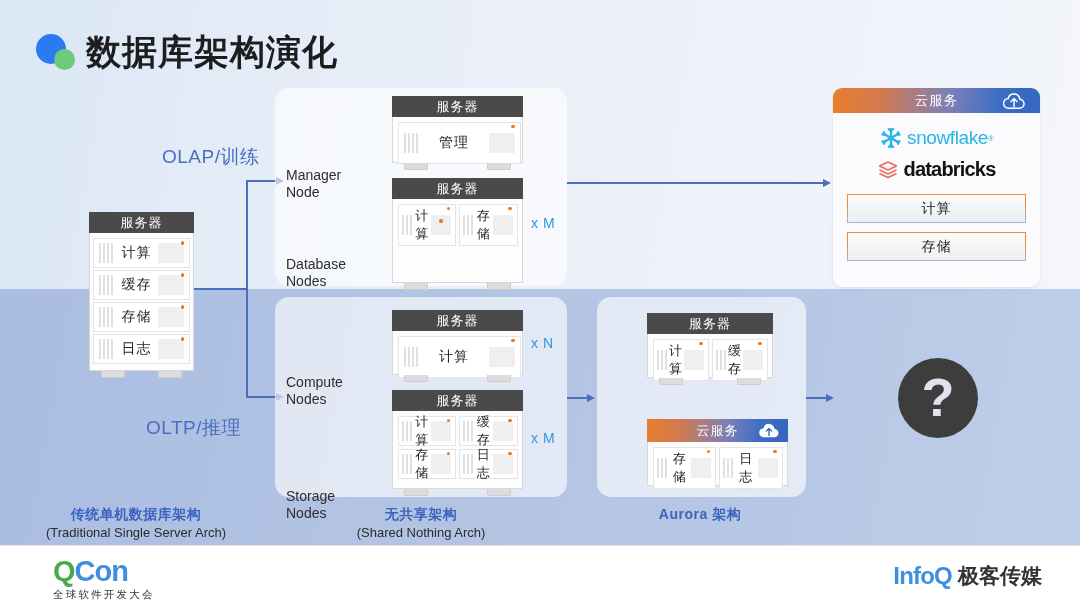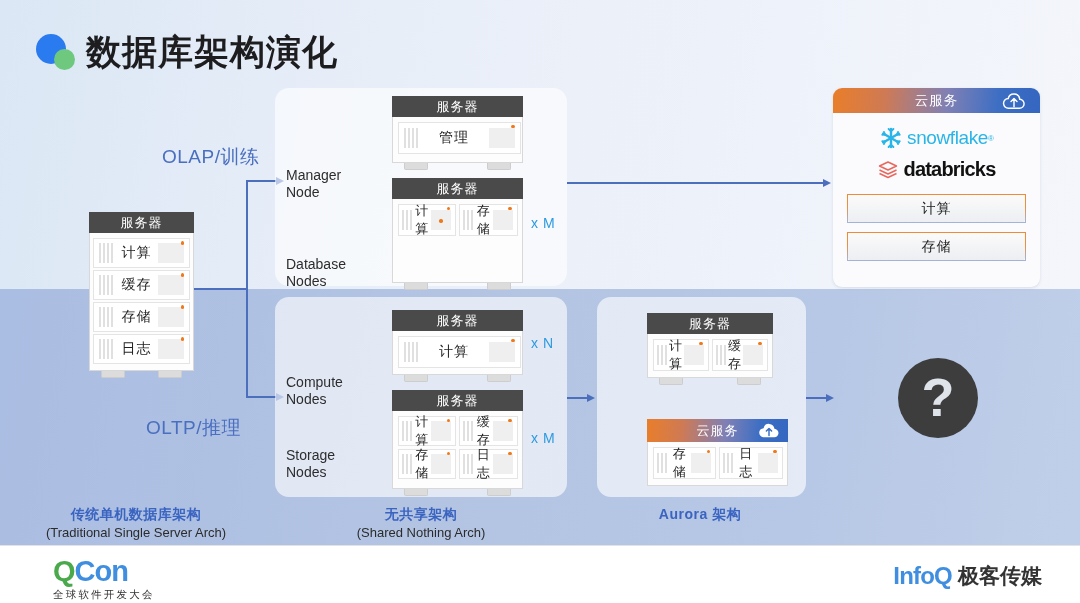--- a/index.html
+++ b/index.html
@@ -56,21 +56,21 @@
   .rack-head {
     background:#4a4a4a; color:#ffffff; text-align:center;
     font-size:13px; line-height:21px; height:21px; letter-spacing:1px;
   }
   .rack-body {
     background:#fdfdfd; border:1px solid #d8d8d8; border-top:none;
     padding:3px; display:flex; flex-wrap:wrap; align-content:flex-start;
   }
   .slot {
     position:relative; background:#ffffff; border:1px solid #e4e4e4;
-    height:32px; display:flex; align-items:center;
+    height:42px; display:flex; align-items:center;
     margin:1.5px; flex:1 1 auto; min-width:0;
   }
   .slot .vents {
     width:16px; height:20px; margin-left:5px; flex:none;
     background:repeating-linear-gradient(90deg,#e0e0e0 0 2px,#ffffff 2px 4px);
   }
   .slot .slot-label {
     flex:1; text-align:center; font-size:14px; color:#1f1f1f; letter-spacing:1px;
   }
   .slot .slot-box {
@@ -145,21 +145,21 @@
     position:absolute; right:8px; top:3px; width:22px; height:17px;
   }
 
   
   .node-label {
     position:absolute; font-size:14px; color:#2d2d2d; line-height:17px;margin-top:47px;
   }
   .lbl-mgr { left:286px; top:120px; }
   .lbl-db  { left:286px; top:209px; }
   .lbl-cmp { left:286px; top:327px; }
-  .lbl-stg { left:286px; top:400px; }
+  .lbl-stg { left:286px; top:441px; }
 
   .mult {
     position:absolute; font-size:14px; color:#2e9ae0; letter-spacing:.5px;
   }
   .mult-m1 { left:531px; top:215px; }
   .mult-n  { left:531px; top:335px; }
   .mult-m2 { left:531px; top:430px; }
 
   
   .conn { position:absolute; background:#4b6fbd; }

